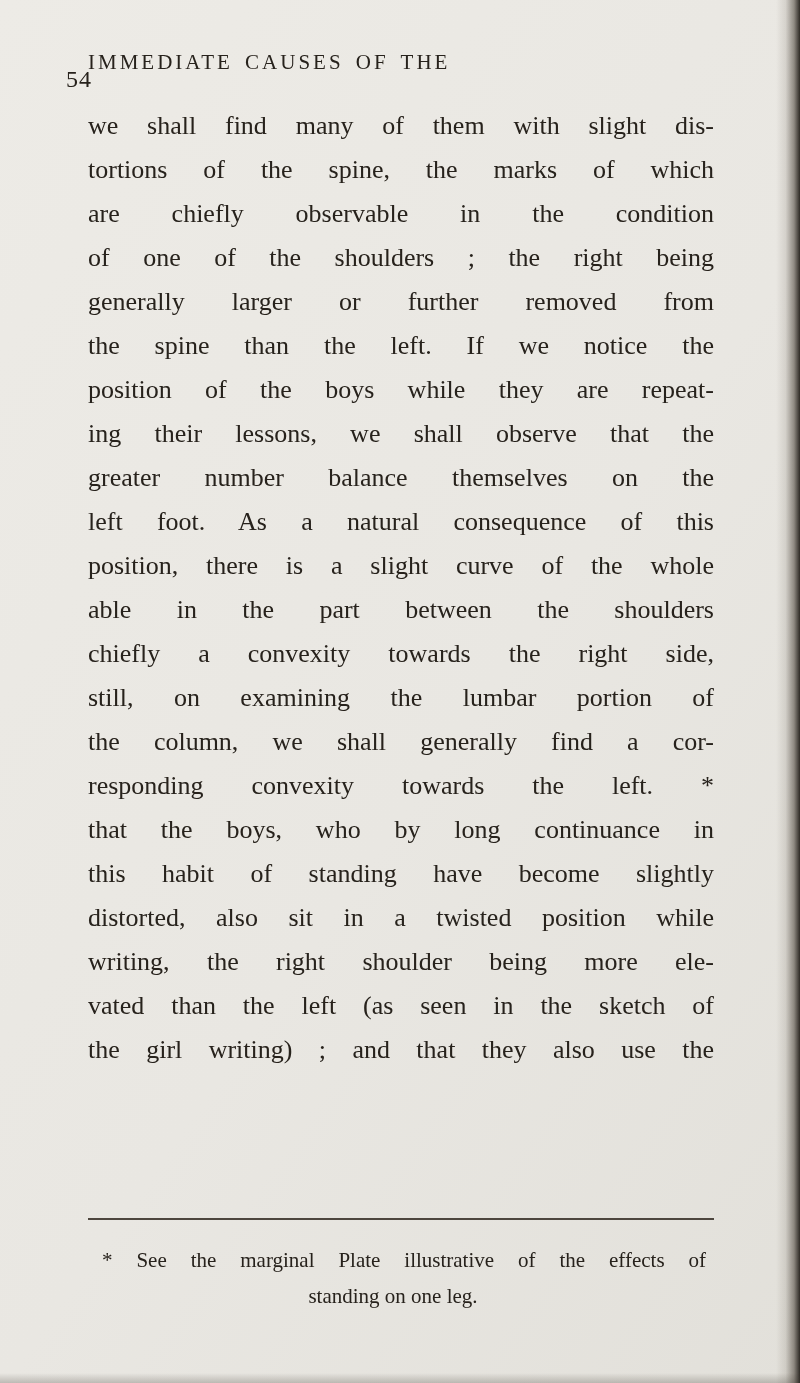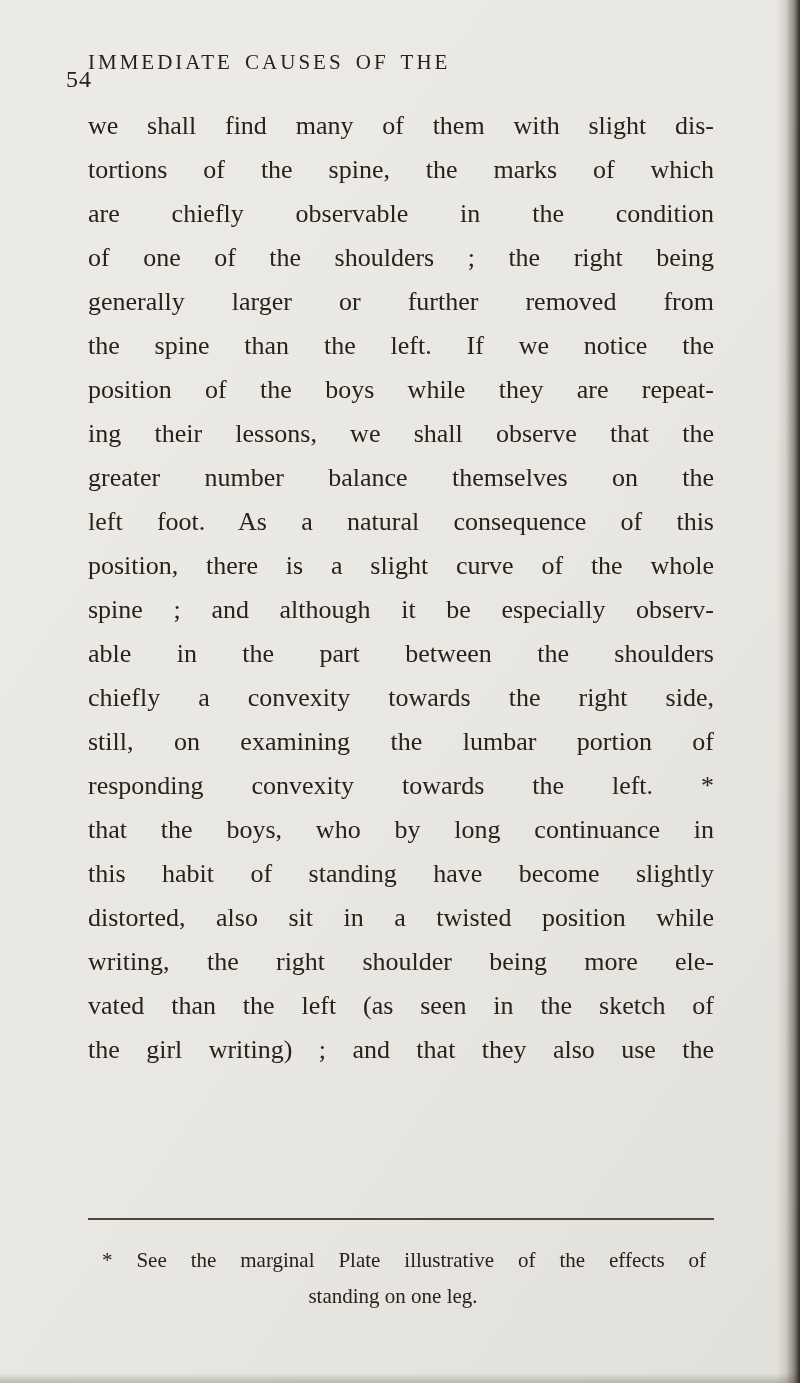--- a/index.html
+++ b/index.html
@@ -117,24 +117,24 @@
     <div class="line">tortions of the spine, the marks of which</div>
     <div class="line">are chiefly observable in the condition</div>
     <div class="line">of one of the shoulders ; the right being</div>
     <div class="line">generally larger or further removed from</div>
     <div class="line">the spine than the left. If we notice the</div>
     <div class="line">position of the boys while they are repeat-</div>
     <div class="line">ing their lessons, we shall observe that the</div>
     <div class="line">greater number balance themselves on the</div>
     <div class="line">left foot. As a natural consequence of this</div>
     <div class="line">position, there is a slight curve of the whole</div>
-    <div class="line">spine ; and although it be especially observ-</div>
     <div class="line">able in the part between the shoulders</div>
     <div class="line">chiefly a convexity towards the right side,</div>
     <div class="line">still, on examining the lumbar portion of</div>
+    <div class="line">the column, we shall generally find a cor-</div>
     <div class="line">responding convexity towards the left. *</div>
     <div class="line">that the boys, who by long continuance in</div>
     <div class="line">this habit of standing have become slightly</div>
     <div class="line">distorted, also sit in a twisted position while</div>
     <div class="line">writing, the right shoulder being more ele-</div>
     <div class="line">vated than the left (as seen in the sketch of</div>
     <div class="line">the girl writing) ; and that they also use the</div>
   </div>
 
   <div class="footnote-rule"></div>

